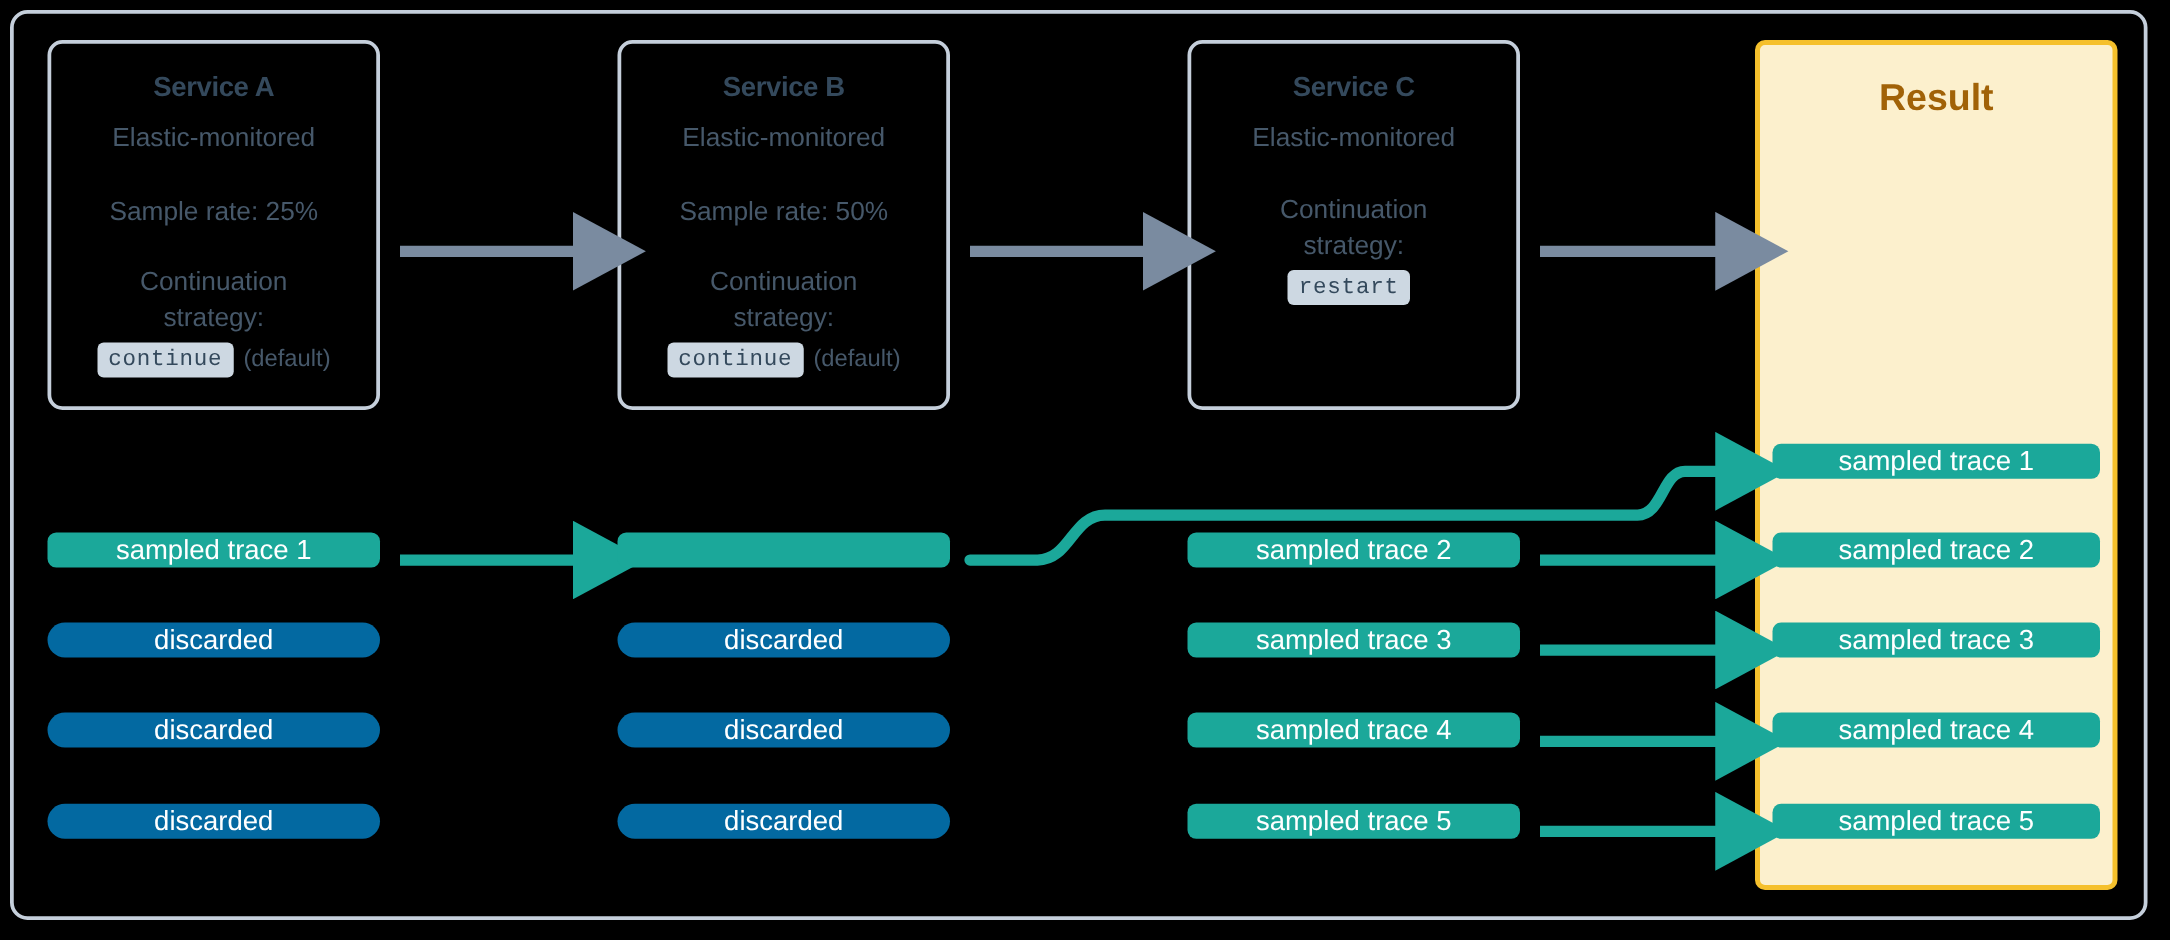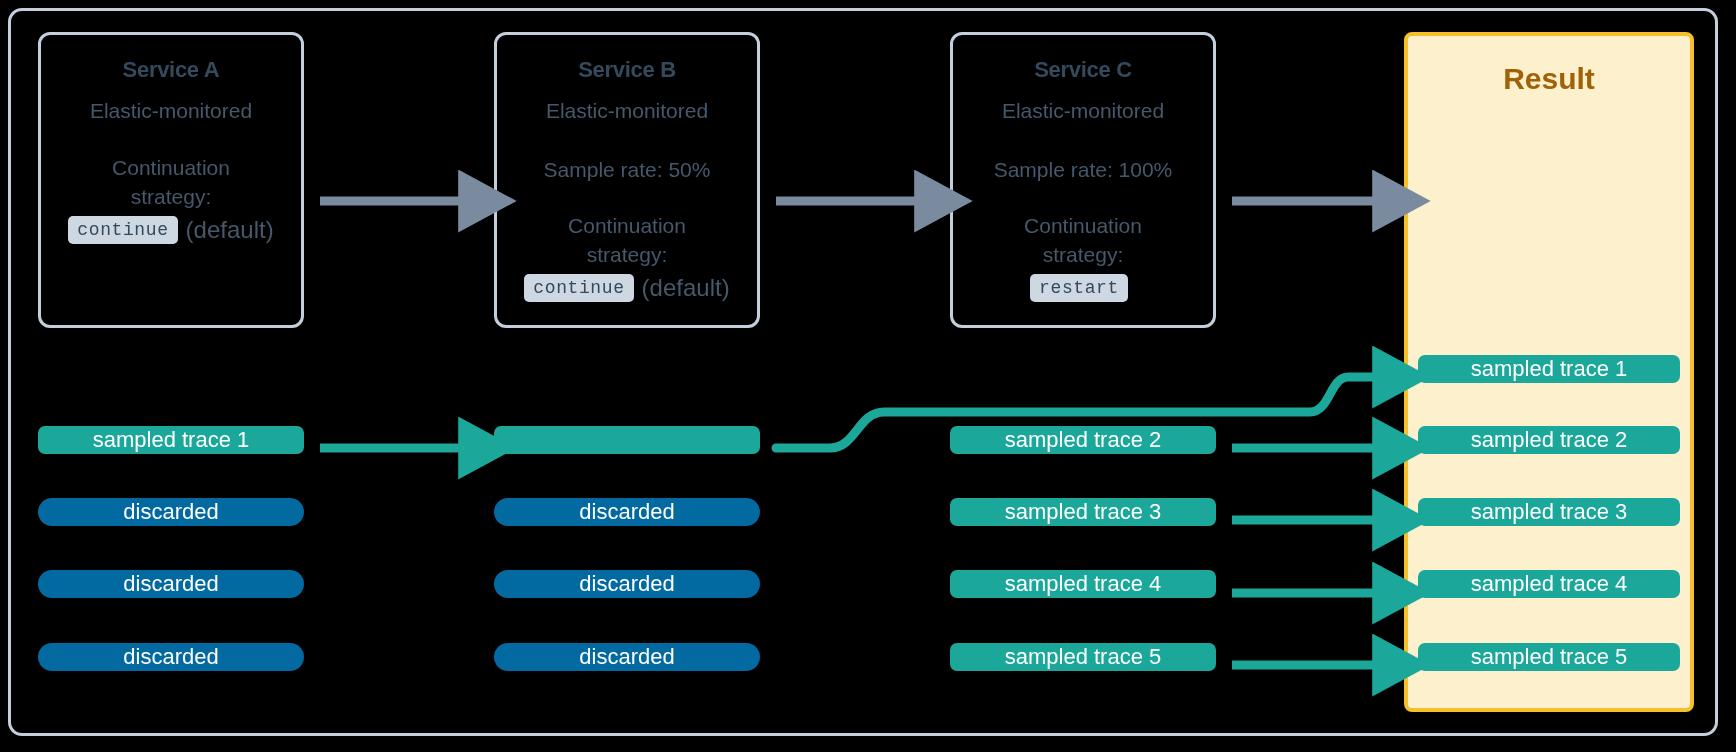--- a/index.html
+++ b/index.html
@@ -89,21 +89,21 @@
     font-family: "Liberation Mono", monospace;
     font-size: 18px;
     background: #cdd8e2;
     color: #34495c;
     border-radius: 5px;
     padding: 4px 9px;
     letter-spacing: 0.6px;
     white-space: nowrap;
   }
   .default-note {
-    font-size: 24px;
+    font-size: 19px;
     color: #46586a;
     white-space: nowrap;
   }
 
   
   .result-panel {
     position: absolute;
     left: 1404px;
     top: 32px;
     width: 290px;
@@ -152,20 +152,21 @@
 </head>
 <body>
 
 <div id="canvas">
 
   <div class="outer-frame"></div>
 
   <div class="service-card" style="left:38px;">
     <div class="svc-title">Service A</div>
     <div class="svc-sub">Elastic-monitored</div>
+    <div class="svc-rate">Sample rate: 25%</div>
     <div class="svc-strategy-label">Continuation<br>strategy:</div>
     <div class="svc-strategy-row">
       <span class="code-chip">continue</span>
       <span class="default-note">(default)</span>
     </div>
   </div>
 
   <div class="service-card" style="left:494px;">
     <div class="svc-title">Service B</div>
     <div class="svc-sub">Elastic-monitored</div>
@@ -173,21 +174,20 @@
     <div class="svc-strategy-label">Continuation<br>strategy:</div>
     <div class="svc-strategy-row">
       <span class="code-chip">continue</span>
       <span class="default-note">(default)</span>
     </div>
   </div>
 
   <div class="service-card" style="left:950px;">
     <div class="svc-title">Service C</div>
     <div class="svc-sub">Elastic-monitored</div>
-    <div class="svc-rate">Sample rate: 100%</div>
     <div class="svc-strategy-label">Continuation<br>strategy:</div>
     <div class="svc-strategy-row">
       <span class="code-chip">restart</span>
       <span class="default-note"></span>
     </div>
   </div>
 
   <div class="result-panel">
     <div class="result-title">Result</div>
   </div>

